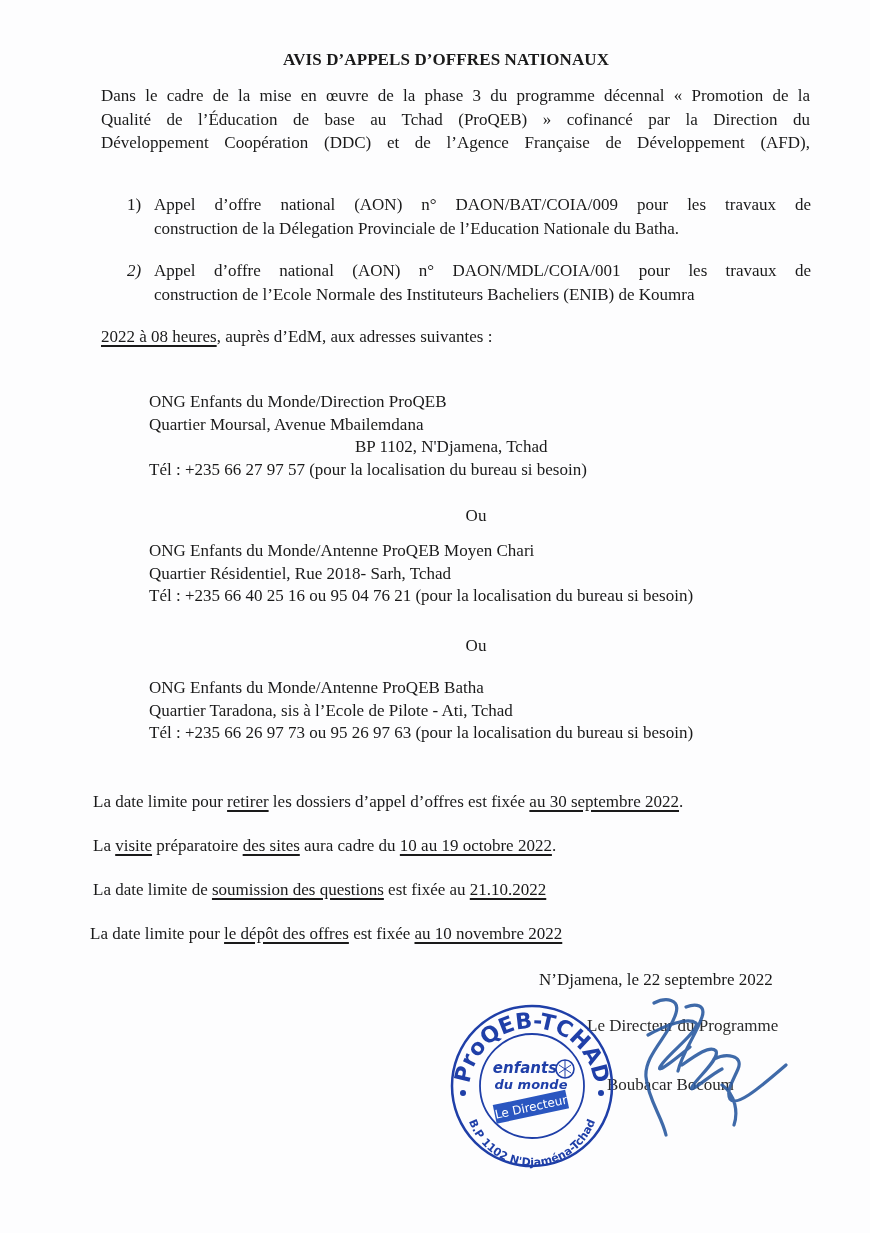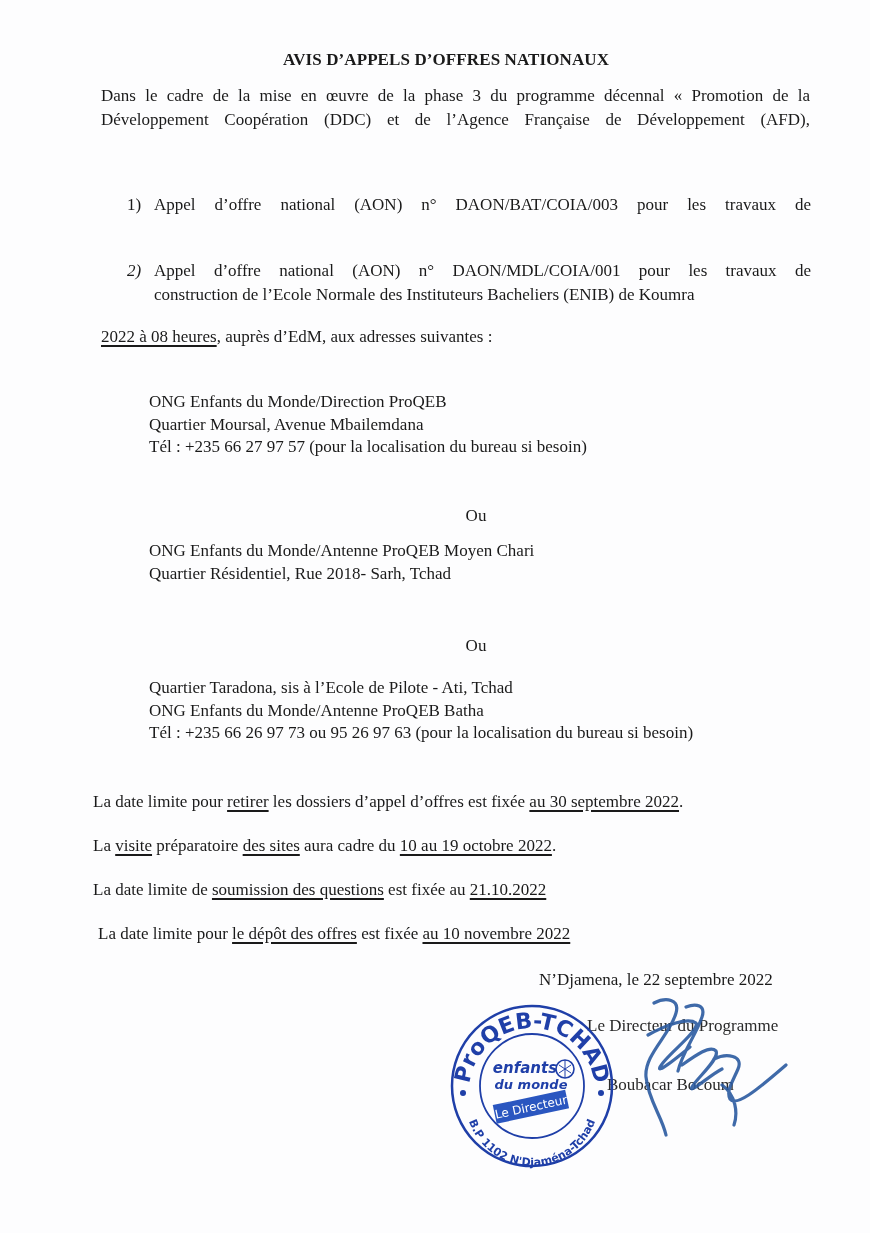--- a/index.html
+++ b/index.html
@@ -47,76 +47,80 @@
   </style>
 </head>
 <body>
 
 <div class="page">
 
   <div class="abs title">AVIS D’APPELS D’OFFRES NATIONAUX</div>
 
   <div class="abs para">
     <span class="line"><span>Dans le cadre de la mise en œuvre de la phase 3 du programme décennal « </span><b>Promotion de la</b></span>
+    <span class="line"><b>Qualité de l’Éducation de base au Tchad (ProQEB)</b><span> » cofinancé par la Direction du</span></span>
     <span class="line">Développement Coopération (DDC) et de l’Agence Française de Développement (AFD),</span>
   </div>
 
   <div class="abs list-item" style="top:193px; height:48px;">
     <span class="num">1)</span>
     <div class="body">
-      <span class="line j">Appel d’offre national (AON) n° DAON/BAT/COIA/003 pour les travaux de</span>
+      <span class="line j">Appel d’offre national (AON) n° DAON/BAT/COIA/009 pour les travaux de</span>
+      <span class="line">construction de la Délegation Provinciale de l’Education Nationale du Batha.</span>
     </div>
   </div>
 
   <div class="abs list-item" style="top:259px; height:48px;">
     <span class="num italic">2)</span>
     <div class="body">
       <span class="line j">Appel d’offre national (AON) n° DAON/MDL/COIA/001 pour les travaux de</span>
       <span class="line">construction de l’Ecole Normale des Instituteurs Bacheliers (ENIB) de Koumra</span>
     </div>
   </div>
 
   <div class="abs para" style="top:325px;">
     <span class="line last"><b class="u">2022 à 08 heures</b><span>, auprès d’EdM, aux adresses suivantes :</span></span>
   </div>
 
   <div class="abs addr" style="top:391px;">
     <span class="line"><span>ONG Enfants du Monde/</span><b>Direction ProQEB</b></span>
     <span class="line">Quartier Moursal, Avenue Mbailemdana</span>
+    <span class="line indent">BP 1102, N'Djamena, Tchad</span>
     <span class="line">Tél : +235 66 27 97 57 (pour la localisation du bureau si besoin)</span>
   </div>
 
   <div class="abs ou" style="top:506px;">Ou</div>
 
   <div class="abs addr" style="top:540px;">
     <span class="line"><span>ONG Enfants du Monde/</span><b>Antenne ProQEB Moyen Chari</b></span>
     <span class="line">Quartier Résidentiel, Rue 2018- Sarh, Tchad</span>
+    <span class="line">Tél : +235 66 40 25 16 ou 95 04 76 21 (pour la localisation du bureau si besoin)</span>
   </div>
 
   <div class="abs ou" style="top:636px;">Ou</div>
 
   <div class="abs addr" style="top:677px;">
+    <span class="line"><span>ONG Enfants du Monde/</span><b>Antenne ProQEB Batha</b></span>
     <span class="line">Quartier Taradona, sis à l’Ecole de Pilote - Ati, Tchad</span>
-    <span class="line"><span>ONG Enfants du Monde/</span><b>Antenne ProQEB Batha</b></span>
     <span class="line">Tél : +235 66 26 97 73 ou 95 26 97 63 (pour la localisation du bureau si besoin)</span>
   </div>
 
   <div class="abs deadline" style="left:82px; top:792px;">
     <span>La date limite pour </span><b class="u">retirer</b><span> les dossiers d’appel d’offres est fixée </span><b class="u">au 30 septembre  2022</b><span>.</span>
   </div>
 
   <div class="abs deadline" style="left:82px; top:836px;">
     <span>La </span><b class="u">visite</b><span> préparatoire </span><b class="u">des sites</b><span> aura cadre du </span><b class="u">10 au 19 octobre 2022</b><span>.</span>
   </div>
 
   <div class="abs deadline" style="left:82px; top:880px;">
     <span>La date limite de </span><b class="u">soumission des questions</b><span> est fixée au </span><b class="u">21.10.2022</b>
   </div>
 
-  <div class="abs deadline" style="left:79px; top:924px;margin-left:8px;">
+  <div class="abs deadline" style="left:79px; top:924px;">
     <span>La date limite pour </span><b class="u">le dépôt des offres</b><span> est fixée </span><b class="u">au 10 novembre 2022</b>
   </div>
 
   <div class="abs signoff" style="left:528px; top:970px;">N’Djamena, le 22 septembre 2022</div>
   <div class="abs sig-text" style="left:576px; top:1016px;">Le Directeur du Programme</div>
   <div class="abs sig-text" style="left:596px; top:1075px;">Boubacar Bocoum</div>
 
   <svg class="stamp" viewBox="0 0 166 166">
     <defs>
       <path id="ringTop" d="M 20 88 A 63 63 0 0 1 146 88" fill="none"></path>

